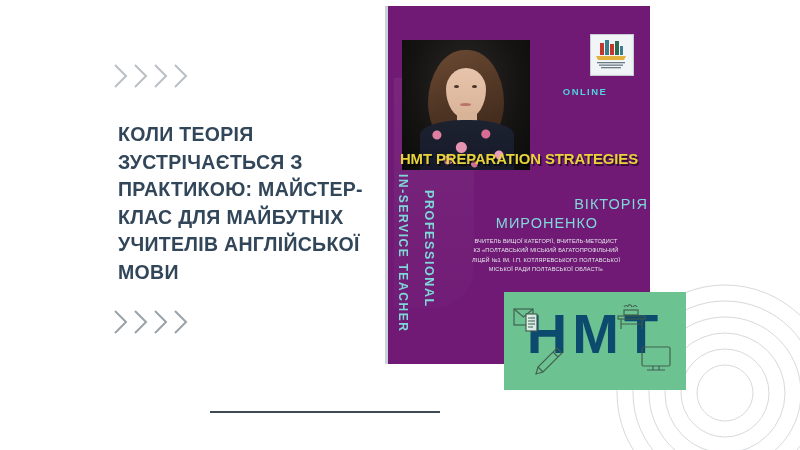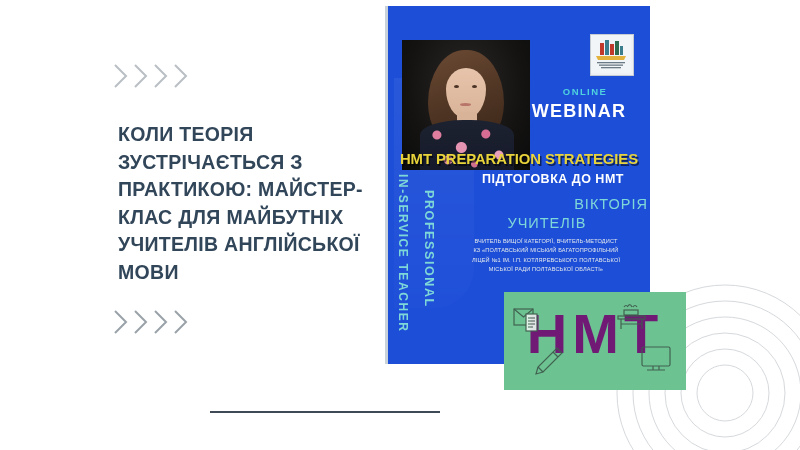--- a/index.html
+++ b/index.html
@@ -74,21 +74,21 @@
     height: 98px;
     background: #6cc291;
     z-index: 3;
     overflow: hidden;
   }
   .green-panel .nmt-word {
     position: absolute;
     left: 0; right: 0;
     top: 11px;
     text-align: center;
-    color: #701a75;
+    color: #0c4a6e;
     font-weight: bold;
     font-size: 56px;
     line-height: 62px;
     letter-spacing: 5px;
   }
   .gp-icon {
     position: absolute;
     opacity: 0.92;
   }
   .gp-icon.doc   { left: 9px;  top: 14px;  width: 34px; height: 30px; }
@@ -96,21 +96,21 @@
   .gp-icon.pencil{ left: 28px; top: 52px;  width: 34px; height: 34px; }
   .gp-icon.monitor{ left: 135px; top: 52px; width: 36px; height: 33px; }
 
   
   .poster {
     position: absolute;
     left: 388px;
     top: 6px;
     width: 262px;
     height: 358px;
-    background: #1d4ed8;
+    background: #701a75;
     box-shadow: -3px 0 0 0 #c9d2d8;
     z-index: 2;
     overflow: hidden;
   }
   .poster-inner {
     position: absolute;
     inset: 0;
   }
   
   .sheen {
@@ -413,25 +413,23 @@
         <path d="M5 21 h30 l-2 4 H7z" fill="#e3b23c"></path>
         <g fill="#6b7a85">
           <rect x="6" y="27" width="28" height="1.3"></rect>
           <rect x="8" y="29.5" width="24" height="1.3"></rect>
           <rect x="10" y="32" width="20" height="1.3"></rect>
         </g>
       </svg>
     </div>
 
     <div class="p-online">ONLINE</div>
-    <div class="p-webinar">WEBINAR</div>
     <div class="p-strategies">НМТ PREPARATION STRATEGIES</div>
-    <div class="p-prep">ПІДТОГОВКА ДО НМТ</div>
     <div class="p-name1">ВІКТОРІЯ</div>
-    <div class="p-name2">УЧИТЕЛІВ</div>
+    <div class="p-name2">МИРОНЕНКО</div>
 
     <div class="p-credentials">
       <div>ВЧИТЕЛЬ ВИЩОЇ КАТЕГОРІЇ, ВЧИТЕЛЬ-МЕТОДИСТ</div>
       <div>КЗ «ПОЛТАВСЬКИЙ МІСЬКИЙ БАГАТОПРОФІЛЬНИЙ</div>
       <div>ЛІЦЕЙ №1 ІМ. І.П. КОТЛЯРЕВСЬКОГО ПОЛТАВСЬКОЇ</div>
       <div>МІСЬКОЇ РАДИ ПОЛТАВСЬКОЇ ОБЛАСТІ»</div>
     </div>
 
     <div class="vtext teacher">IN-SERVICE TEACHER</div>
     <div class="vtext professional">PROFESSIONAL</div>

